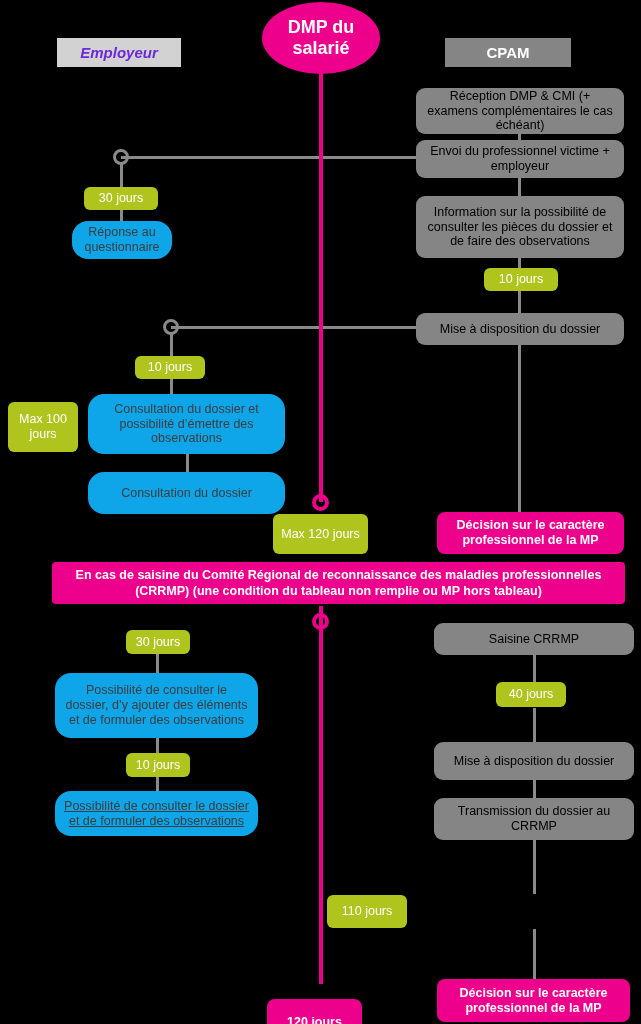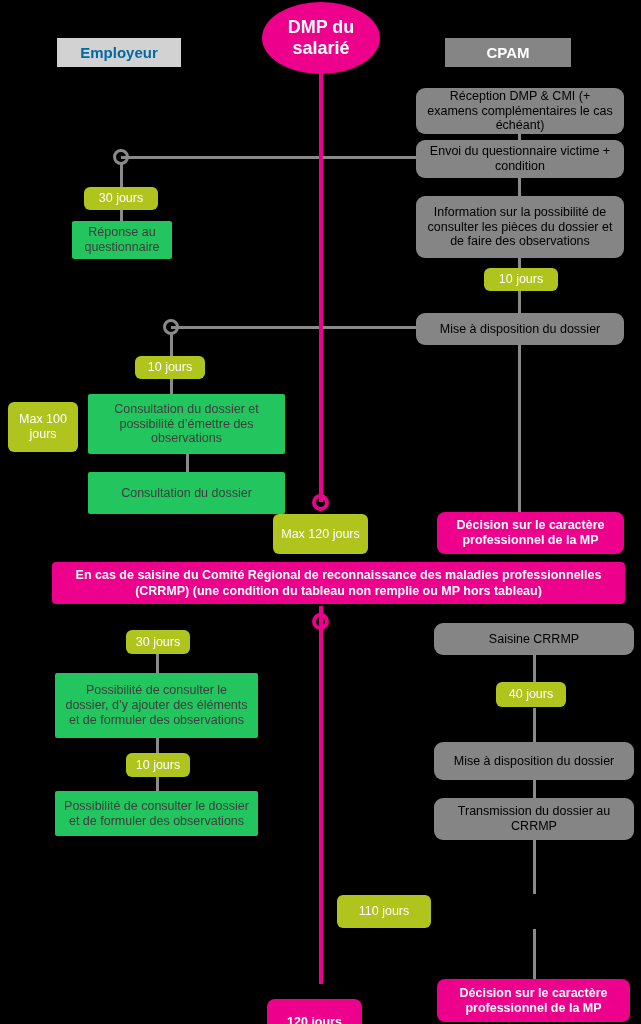--- a/index.html
+++ b/index.html
@@ -28,31 +28,32 @@
     z-index: 3;
   }
   
   .lane-label {
     font-weight: bold;
     font-size: 15px;
     border-radius: 0;
   }
   .lane-employer {
     background: #d2d2d2;
-    color: #0369a1;
+    color: #6d28d9;
+    font-style: italic;
   }
   .lane-cpam {
     background: #858585;
     color: #ffffff;
   }
   
   .box-gray-light {
-    background: #22c55e;
+    background: #0ea5e9;
     color: #3d3d3d;
-    border-radius: 2px;
+    border-radius: 16px;
     font-size: 12.5px;
     padding: 4px 8px;
   }
   .box-gray-dark {
     background: #858585;
     color: #000000;
     border-radius: 9px;
     font-size: 12.5px;
     padding: 4px 8px;
   }
@@ -168,21 +169,21 @@
 
   <div class="node lane-label lane-cpam" style="left:445px; top:38px; width:126px; height:29px;">
     <span>CPAM</span>
   </div>
 
   <div class="node box-gray-dark" style="left:416px; top:88px; width:208px; height:46px;">
     <span>Réception DMP &amp; CMI (+ examens complémentaires le cas échéant)</span>
   </div>
 
   <div class="node box-gray-dark" style="left:416px; top:140px; width:208px; height:38px;">
-    <span>Envoi du questionnaire victime + condition</span>
+    <span>Envoi du professionnel victime + employeur</span>
   </div>
 
   <div class="node box-gray-dark" style="left:416px; top:196px; width:208px; height:62px;">
     <span>Information sur la possibilité de consulter les pièces du dossier et de faire des observations</span>
   </div>
 
   <div class="node badge-green" style="left:484px; top:268px; width:74px; height:23px;">
     <span>10 jours</span>
   </div>
 
@@ -235,42 +236,42 @@
   </div>
 
   <div class="node box-gray-dark" style="left:434px; top:742px; width:200px; height:38px;">
     <span>Mise à disposition du dossier</span>
   </div>
 
   <div class="node box-gray-dark" style="left:434px; top:798px; width:200px; height:42px;">
     <span>Transmission du dossier au CRRMP</span>
   </div>
 
-  <div class="node badge-green" style="left:337px; top:895px; width:94px; height:33px;">
+  <div class="node badge-green" style="left:327px; top:895px; width:80px; height:33px;">
     <span>110 jours</span>
   </div>
 
 
   <div class="node box-pink" style="left:437px; top:979px; width:193px; height:43px;">
     <span>Décision sur le caractère professionnel de la MP</span>
   </div>
 
   <div class="node badge-green" style="left:126px; top:630px; width:64px; height:24px;">
     <span>30 jours</span>
   </div>
 
   <div class="node box-gray-light" style="left:55px; top:673px; width:203px; height:65px;">
     <span>Possibilité de consulter le dossier, d’y ajouter des éléments et de formuler des observations</span>
   </div>
 
   <div class="node badge-green" style="left:126px; top:753px; width:64px; height:24px;">
     <span>10 jours</span>
   </div>
 
-  <div class="node box-gray-light" style="left:55px; top:791px; width:203px; height:45px;">
+  <div class="node box-gray-light" style="left:55px; top:791px; width:203px; height:45px;text-decoration:underline;">
     <span>Possibilité de consulter le dossier et de formuler des observations</span>
   </div>
 
   <div class="node box-pink" style="left:267px; top:983px; width:95px; height:46px;margin-top:16px;">
     <span>120 jours</span>
   </div>
 
 </div>
 
 </body></html>

